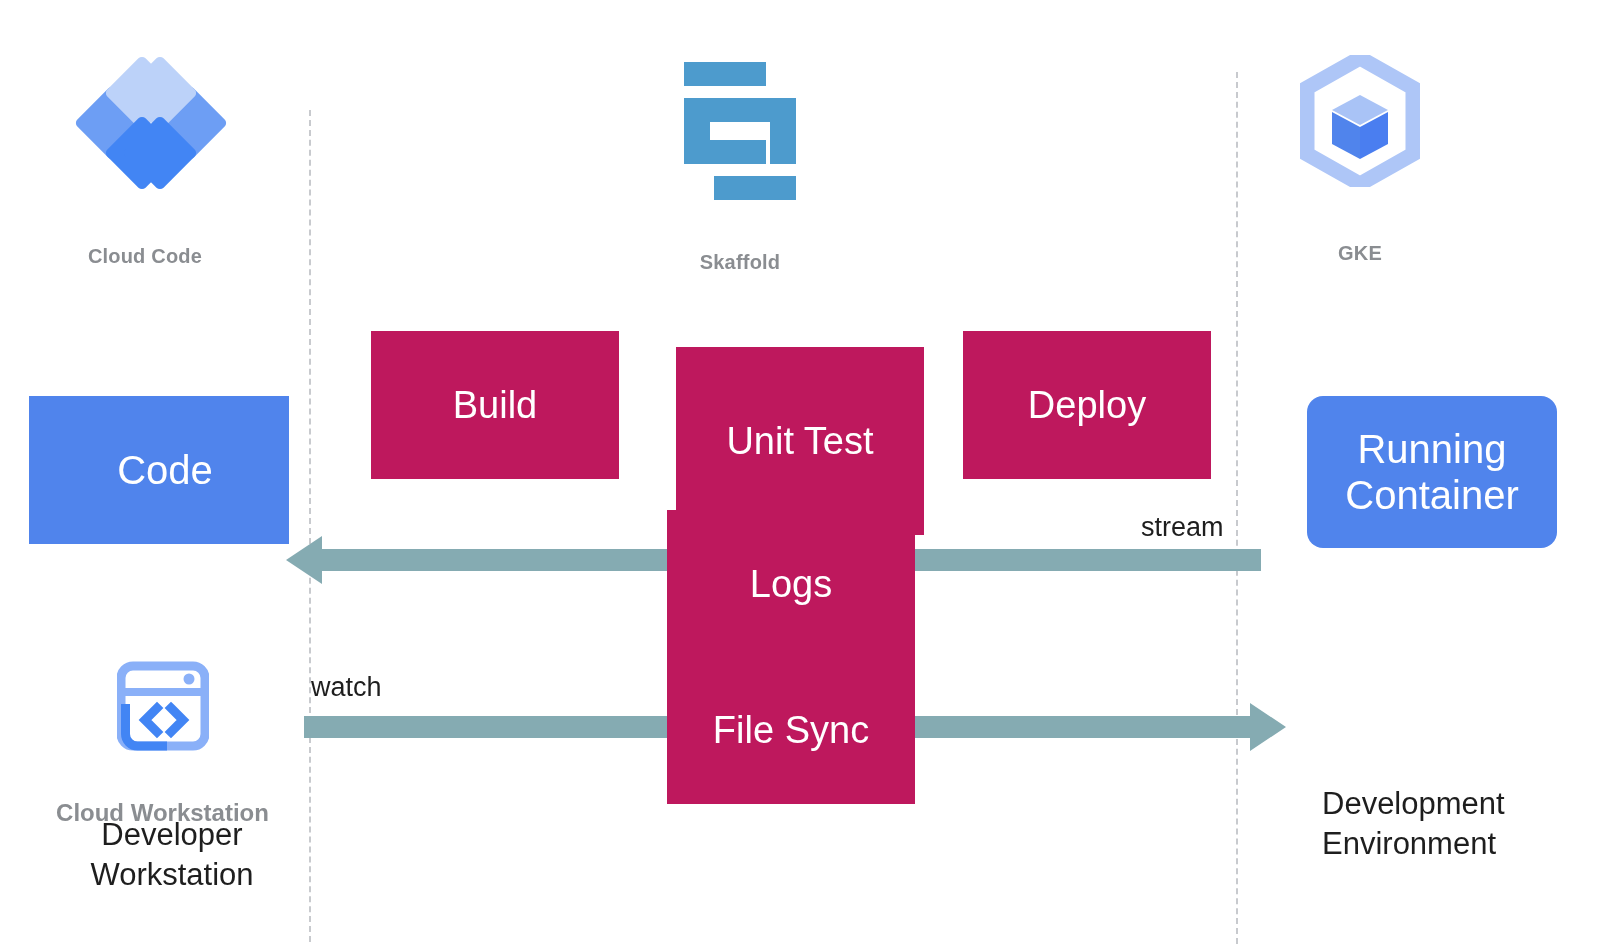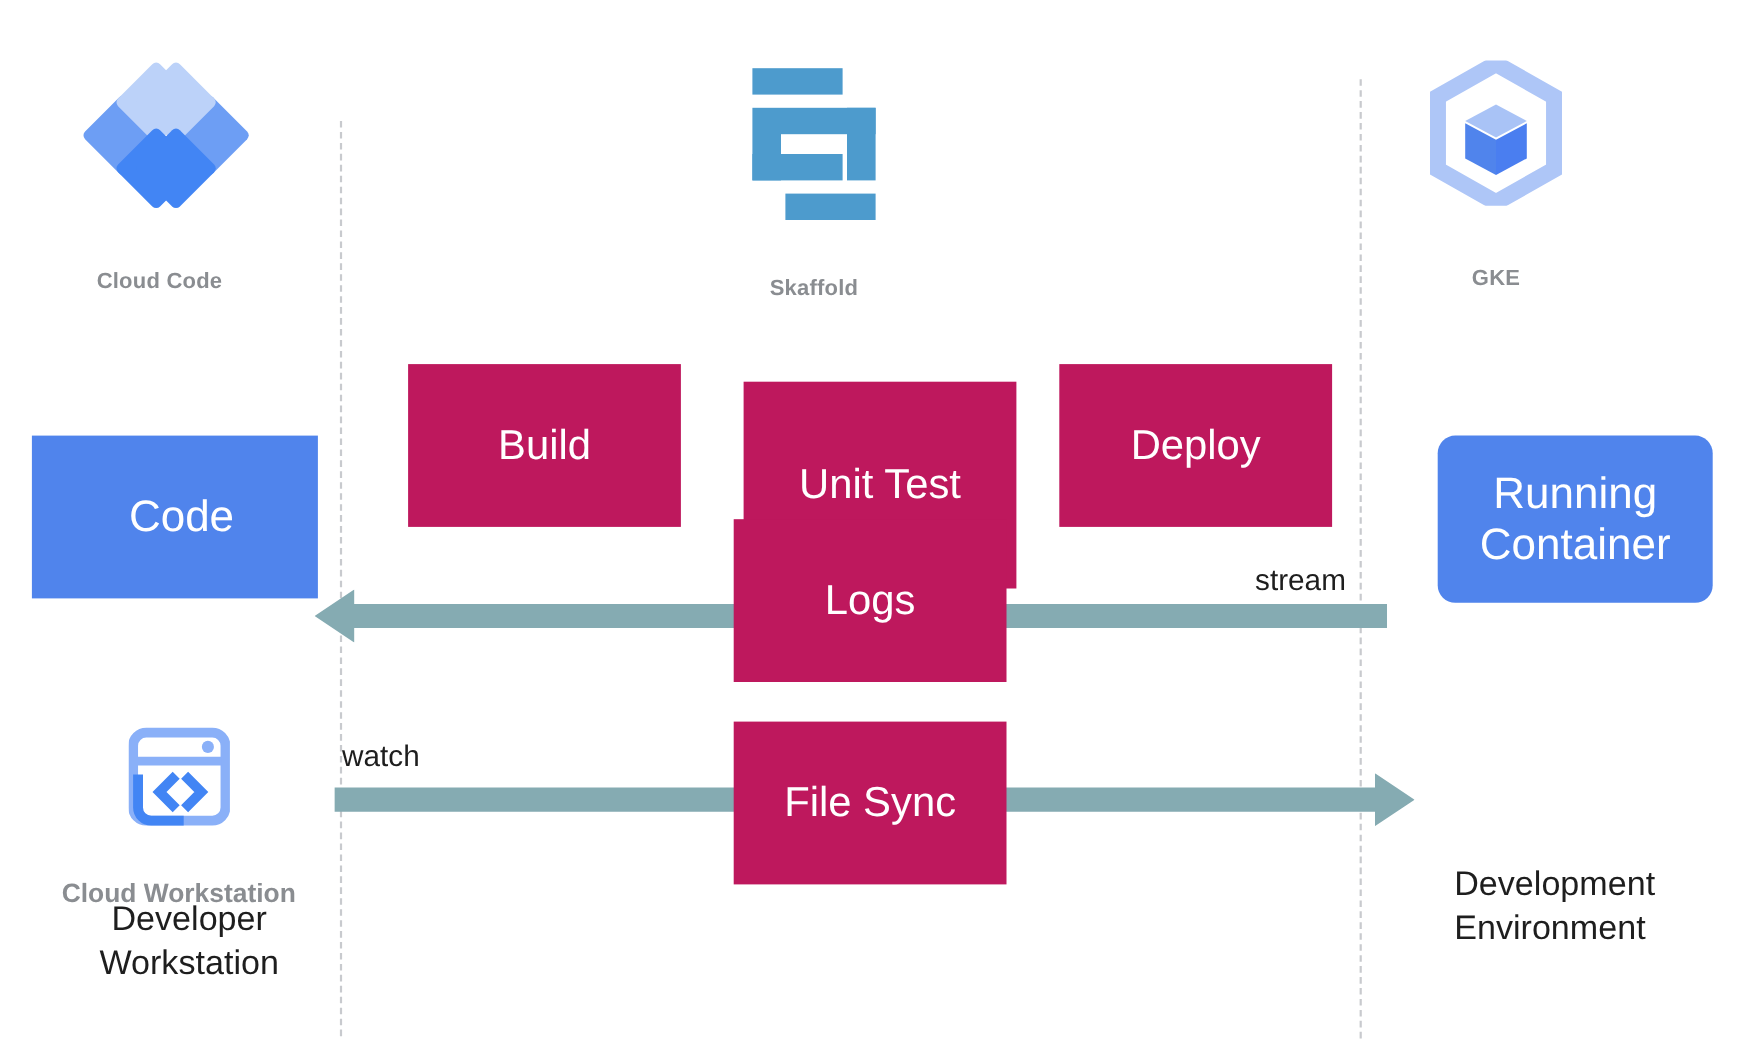--- a/index.html
+++ b/index.html
@@ -77,21 +77,21 @@
     justify-content: center;
     text-align: center;
     font-size: 38px;
     font-weight: normal;
     line-height: 1.12;
     z-index: 3;
   }
   #stage-build     { left: 371px; top: 331px; width: 248px; height: 148px; }
   #stage-unit-test { left: 676px; top: 331px; width: 248px; height: 188px; margin-top: 16px; }
   #stage-deploy    { left: 963px; top: 331px; width: 248px; height: 148px; }
-  #stage-logs      { left: 667px; top: 472px; width: 248px; height: 148px; }
+  #stage-logs      { left: 667px; top: 510px; width: 248px; height: 148px; }
   #stage-file-sync { left: 667px; top: 656px; width: 248px; height: 148px; }
 
   
   .endpoint-box {
     position: absolute;
     background: #5084ec;
     color: #ffffff;
     display: flex;
     align-items: center;
     justify-content: center;

